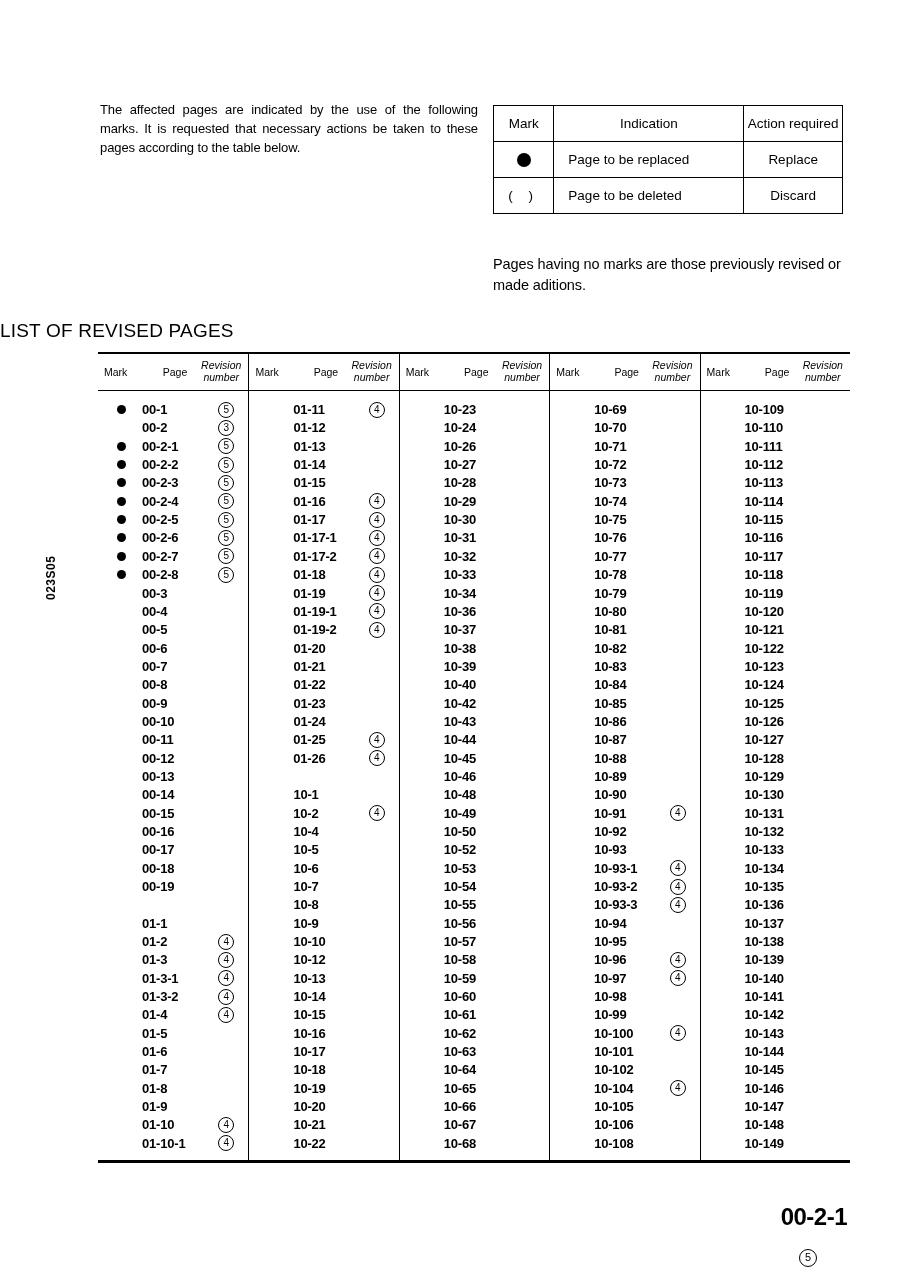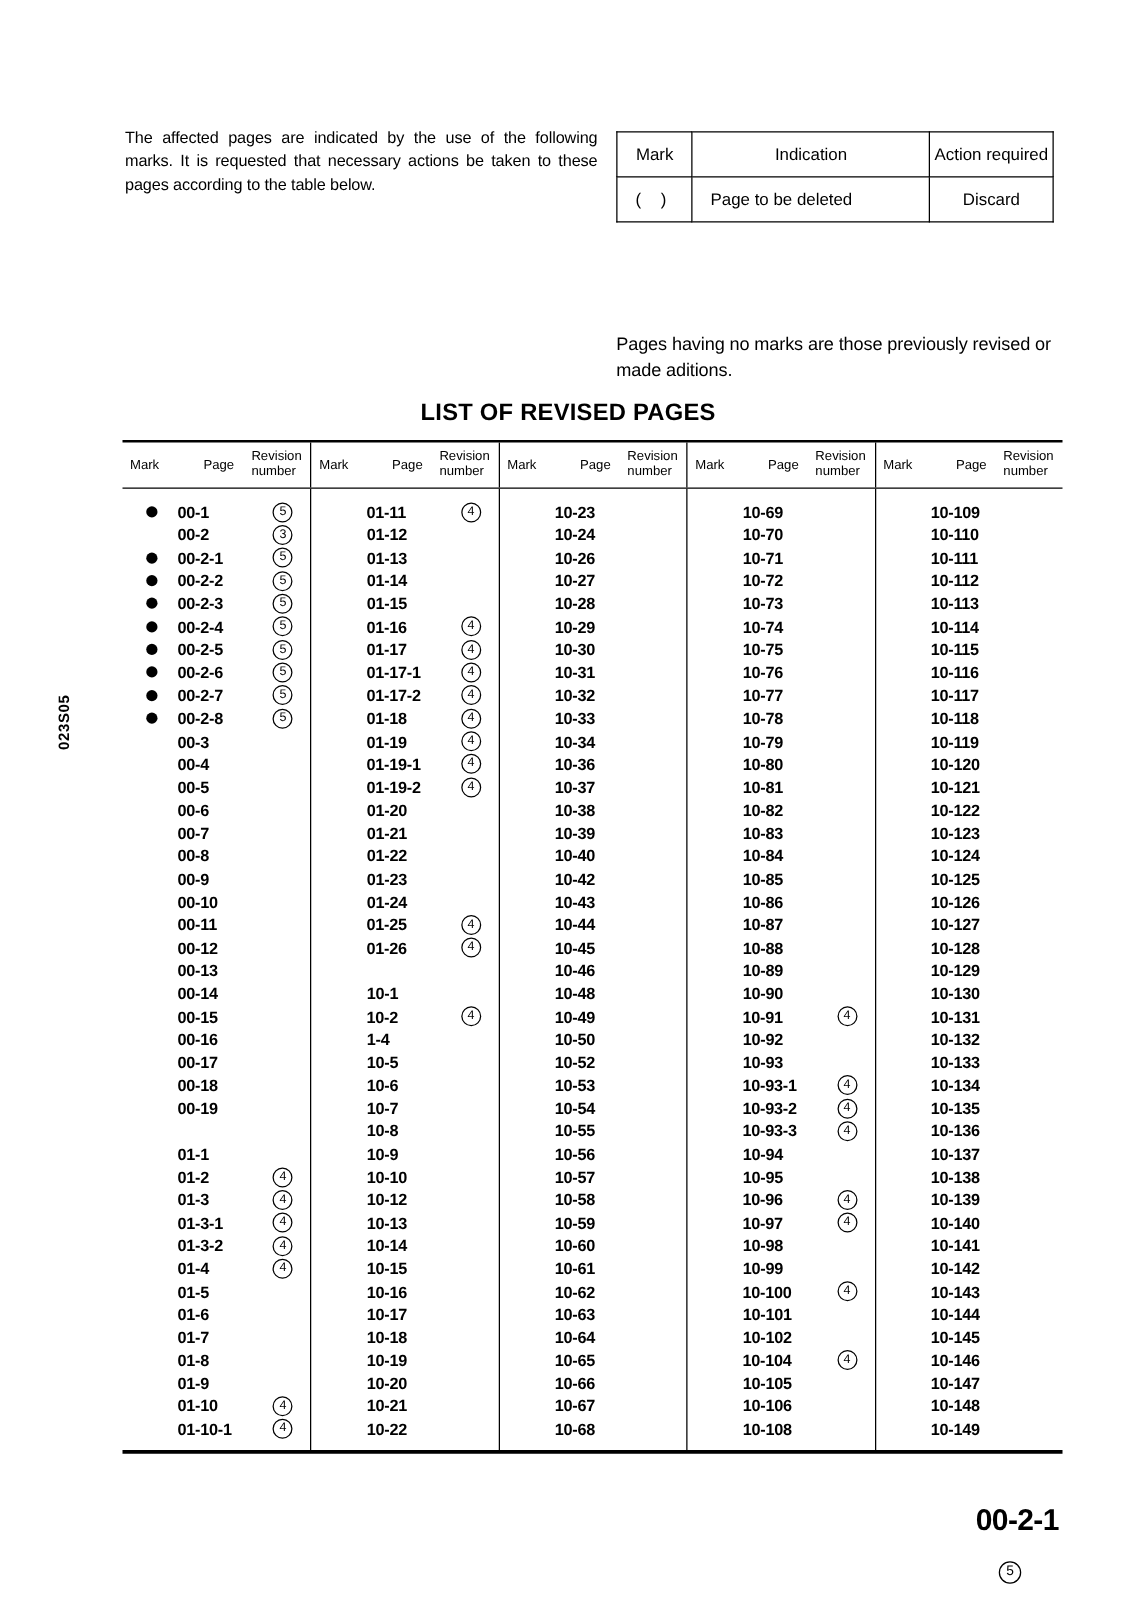--- a/index.html
+++ b/index.html
@@ -64,37 +64,36 @@
     background: #000;
     border-radius: 50%;
     vertical-align: middle;
   }
   .mk-paren { letter-spacing: 6px; }
 
   
   .note {
     position: absolute;
     left: 493px;
-    top: 266px;
+    top: 254px;
     width: 352px;
     font-size: 14.5px;
     line-height: 1.45;
     letter-spacing: -0.1px;
     font-weight: 500;
   }
 
   
   .list-title {
     position: absolute;
     left: 0;
     top: 320px;
     width: 909px;
-    text-align: center;
     font-size: 19px;
-    font-weight: bold;
+    font-weight: normal;
     letter-spacing: 0.2px;
   }
 
   
   .grid-wrap {
     position: absolute;
     left: 98px;
     top: 352px;
     width: 752px;
   }
@@ -116,21 +115,21 @@
 
   
   .hcol {
     display: flex;
     align-items: center;
     height: 36px;
     padding: 0 4px 0 6px;
   }
   .h-mark { width: 38px; font-size: 10.5px; text-align: left; }
   .h-page { width: 42px; font-size: 10.5px; text-align: left; margin-left: 24px; }
-  .h-rev  { flex: 1; font-size: 10.5px; text-align: left; line-height: 1.12; padding-right: 3px;}
+  .h-rev  { flex: 1; font-size: 10.5px; text-align: center; line-height: 1.12; padding-right: 3px; font-style: italic;}
 
   
   .bcol { padding: 9px 0 8px 0; }
   .row {
     display: flex;
     align-items: center;
     height: 18.35px;
     padding: 0 4px 0 6px;
     font-size: 13px;
     font-weight: bold;
@@ -196,20 +195,25 @@
 <table class="legend">
   <thead>
     <tr>
       <th class="c-mark">Mark</th>
       <th class="c-ind" style="text-align:center;padding-left:0">Indication</th>
       <th class="c-act">Action required</th>
     </tr>
   </thead>
   <tbody id="legend-body">
     <tr>
+      <td class="c-mark"><span class="mk-filled"></span></td>
+      <td class="c-ind">Page to be replaced</td>
+      <td class="c-act">Replace</td>
+    </tr>
+    <tr>
       <td class="c-mark"><span class="mk-paren">(  )</span></td>
       <td class="c-ind">Page to be deleted</td>
       <td class="c-act">Discard</td>
     </tr>
   </tbody>
 </table>
 
 <div class="note">Pages having no marks are those previously revised or made aditions.</div>
 
 <div class="list-title">LIST OF REVISED PAGES</div>
@@ -654,21 +658,21 @@
         </div>
         <div class="row">
           <div class="cell-mark"></div>
           <div class="cell-page">10-2</div>
           <div class="cell-rev">
             <span class="circ">4</span>
           </div>
         </div>
         <div class="row">
           <div class="cell-mark"></div>
-          <div class="cell-page">1-4</div>
+          <div class="cell-page">10-4</div>
           <div class="cell-rev"></div>
         </div>
         <div class="row">
           <div class="cell-mark"></div>
           <div class="cell-page">10-5</div>
           <div class="cell-rev"></div>
         </div>
         <div class="row">
           <div class="cell-mark"></div>
           <div class="cell-page">10-6</div>

